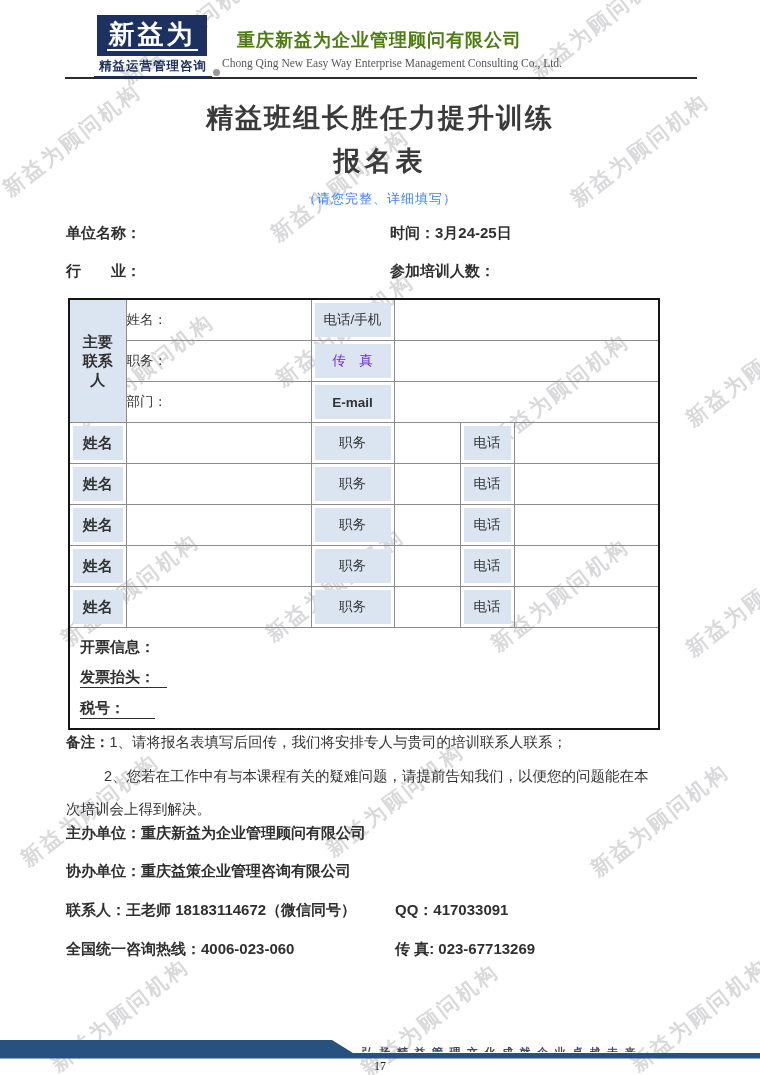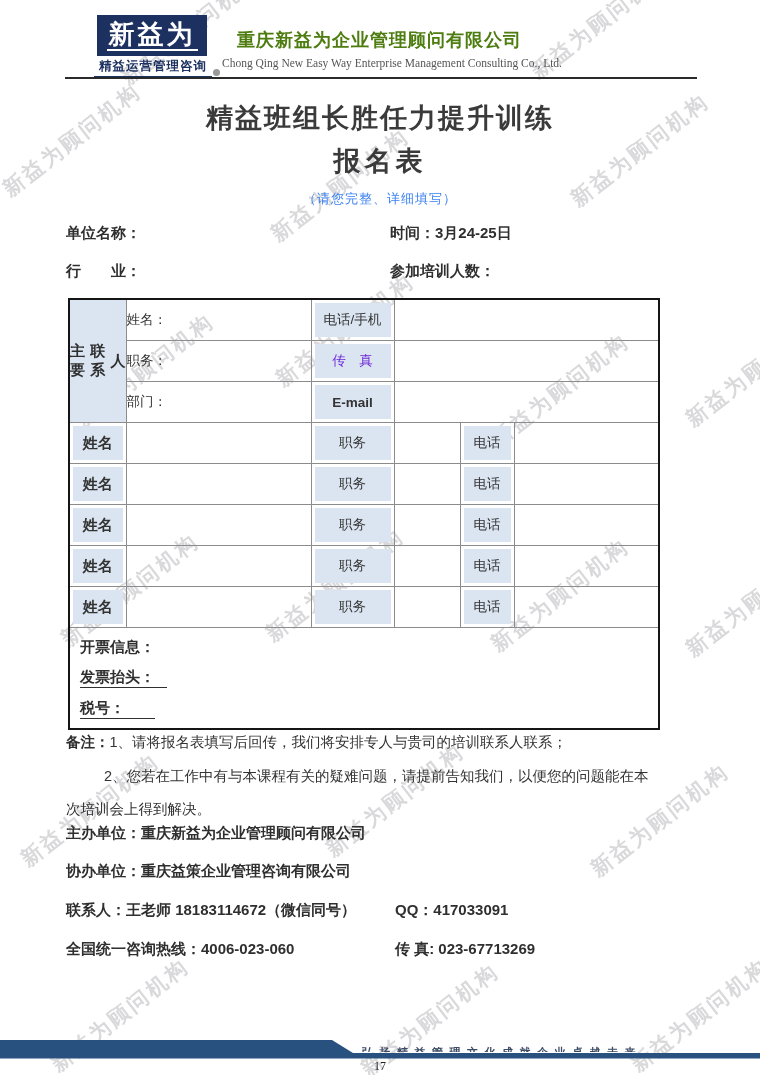--- a/index.html
+++ b/index.html
@@ -53,21 +53,21 @@
   .field { position:absolute; font-size:15px; font-weight:bold; color:#2f2f2f; z-index:2; white-space:nowrap; }
   
   .form-table {
     position:absolute; left:68px; top:298px; border-collapse:collapse;
     table-layout:fixed; width:590px; z-index:2; background:transparent;
   }
   .form-table td { border:1px solid #8c8c8c; padding:0; height:40px;
     font-size:13.5px; color:#333; vertical-align:middle; overflow:hidden; }
   .form-table { border:2px solid #151515; }
   td.blue-solid { background:#dbe5f1; }
-  .contact-label { display:flex; justify-content:center;
+  .contact-label { display:flex; flex-direction:column; justify-content:center;
     align-items:center; height:120px; font-weight:bold; font-size:15px; color:#2f2f2f; }
   .inset { margin:3px; background:#dbe5f1; height:34px; display:flex;
     align-items:center; justify-content:center; text-align:center; }
   .inset.name { font-weight:bold; font-size:15px; }
   .left-pad { padding-left:10px; text-align:left; }
   .fax-text { color:#6d28d9; }
   .email-text { font-weight:bold; }
   .invoice-cell { height:100px !important; }
   .invoice-inner { display:flex; flex-direction:column; justify-content:space-around;
     height:92px; padding:4px 0 4px 10px; }

